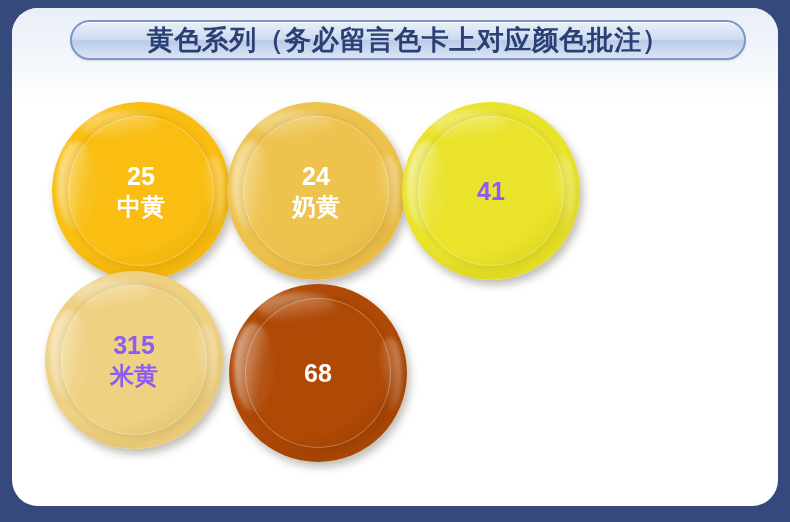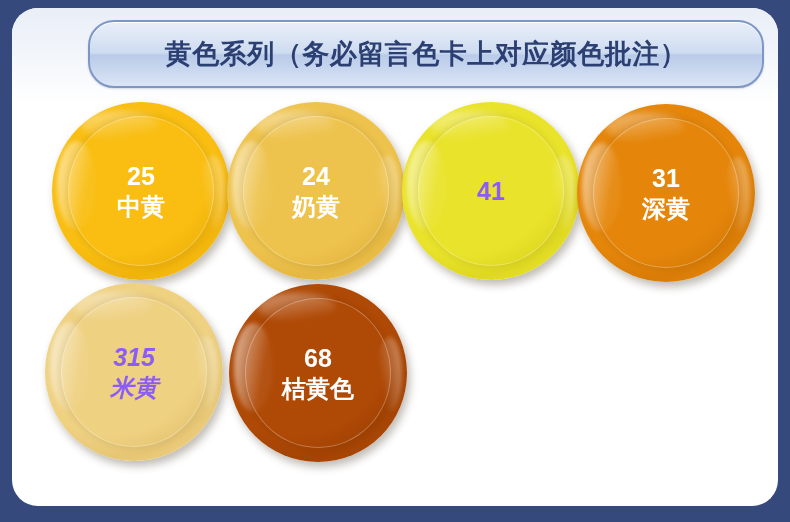--- a/index.html
+++ b/index.html
@@ -38,24 +38,24 @@
     width: 100%;
     height: 96px;
     border-radius: 26px 26px 0 0;
     background: linear-gradient(180deg, #e9eef7 0%, #f4f7fb 55%, #ffffff 100%);
     pointer-events: none;
   }
 
   
   .title-pill {
     position: absolute;
-    left: 76px;
+    left: 58px;
     top: 12px;
     width: 676px;
-    height: 68px;
+    height: 40px;
     box-sizing: border-box;
     border-radius: 26px;
     border: 2px solid #7d96c6;
     background: linear-gradient(180deg, #e9eff9 0%, #cedcf0 48%, #b9cbe9 52%, #dbe5f5 100%);
     box-shadow: inset 0 1px 0 rgba(255,255,255,0.9),
                 0 1px 2px rgba(40,60,110,0.18);
     display: flex;
     align-items: center;
     justify-content: center;
   }
@@ -211,49 +211,37 @@
         <div class="swatch" style="left: 390px; top: 20px;">
           <div class="disc" style="background: radial-gradient(circle at 36% 30%, rgb(234, 227, 43) 0%, rgb(234, 227, 43) 58%, rgb(223, 216, 34) 72%, rgb(234, 227, 43) 84%, rgb(223, 216, 34) 100%);">
             <div class="gloss"></div>
             <div class="gloss-top"></div>
             <div class="gloss-right"></div>
           </div>
           <div class="label dark">
             <div class="code">41</div>
           </div>
         </div>
-        <div class="swatch" style="left: 565px; top: 22px;">
-          <div class="disc" style="background: radial-gradient(circle at 36% 30%, rgb(229, 134, 11) 0%, rgb(229, 134, 11) 58%, rgb(216, 124, 7) 72%, rgb(229, 134, 11) 84%, rgb(216, 124, 7) 100%);">
-            <div class="gloss"></div>
-            <div class="gloss-top"></div>
-            <div class="gloss-right"></div>
-          </div>
-          <div class="label light">
-            <div class="code">31</div>
-            <div class="name">深黄</div>
-          </div>
-        </div>
-        <div class="swatch" style="left: 33px; top: 201px; font-style: italic;">
+        <div class="swatch" style="left: 33px; top: 189px;">
           <div class="disc" style="background: radial-gradient(circle at 36% 30%, rgb(239, 209, 130) 0%, rgb(239, 209, 130) 58%, rgb(230, 198, 116) 72%, rgb(239, 209, 130) 84%, rgb(230, 198, 116) 100%);">
             <div class="gloss"></div>
             <div class="gloss-top"></div>
             <div class="gloss-right"></div>
           </div>
           <div class="label dark">
             <div class="code">315</div>
             <div class="name">米黄</div>
           </div>
         </div>
         <div class="swatch" style="left: 217px; top: 202px;">
           <div class="disc" style="background: radial-gradient(circle at 36% 30%, rgb(175, 73, 6) 0%, rgb(175, 73, 6) 58%, rgb(163, 67, 4) 72%, rgb(175, 73, 6) 84%, rgb(163, 67, 4) 100%);">
             <div class="gloss"></div>
             <div class="gloss-top"></div>
             <div class="gloss-right"></div>
           </div>
           <div class="label light">
             <div class="code">68</div>
-            <div class="name">桔黄色</div>
           </div>
         </div>
       </div>
 
   </div>
 </div>
 
 </body></html>

